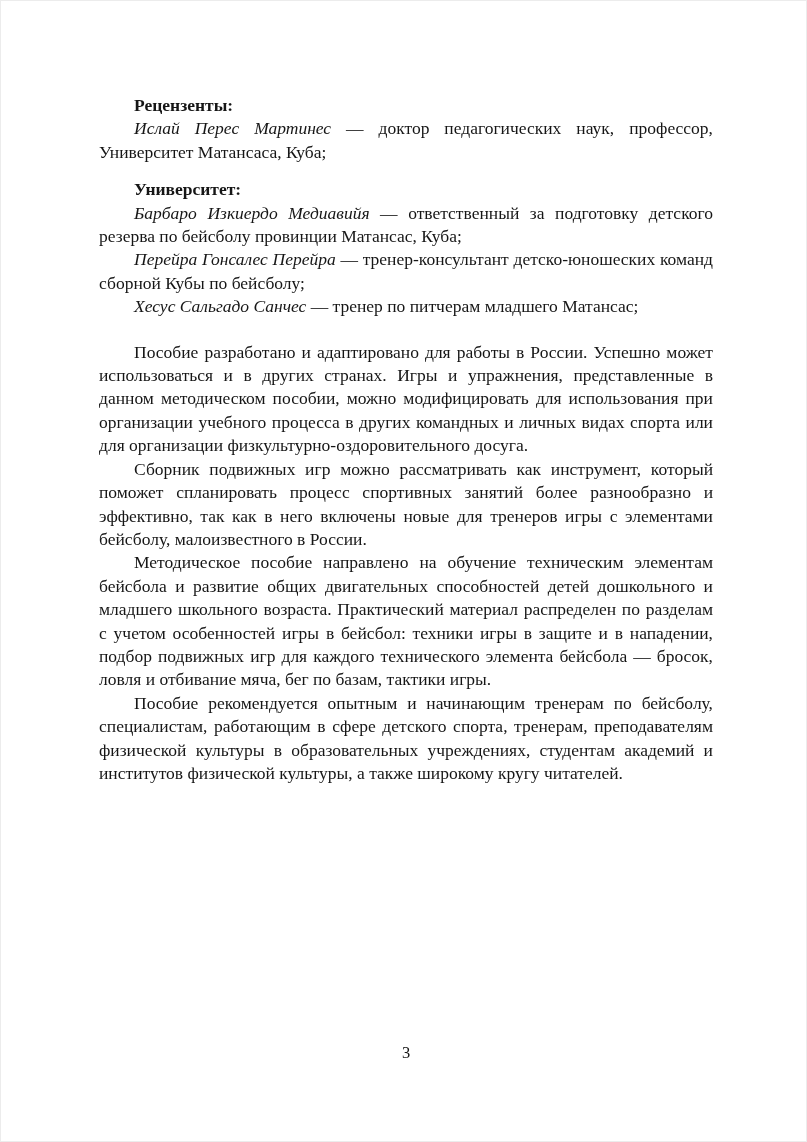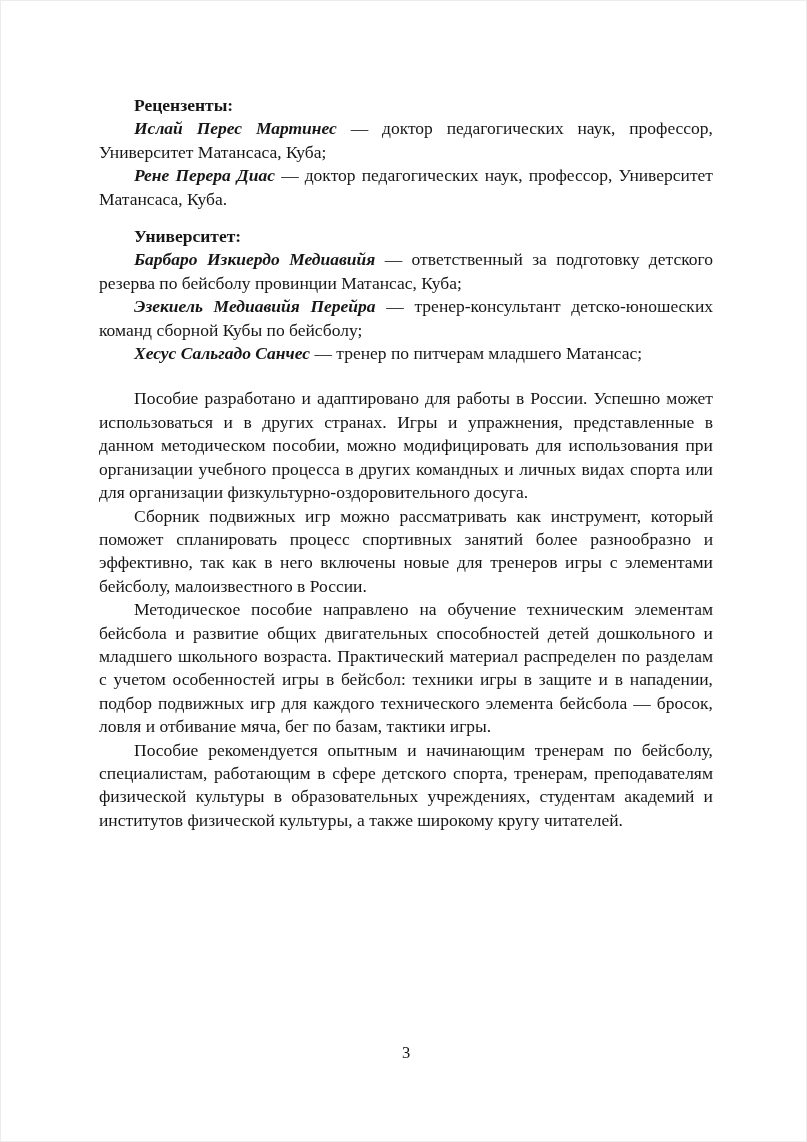--- a/index.html
+++ b/index.html
@@ -35,21 +35,20 @@
   }
   .content p {
     margin: 0;
     text-indent: 35px;
   }
   p.heading {
     font-weight: bold;
   }
   .name {
     font-style: italic;
-    font-weight: bold;
   }
   .section {
     margin-bottom: 14px;
   }
   #paragraphs {
     margin-top: 22px;
   }
   .page-number {
     position: absolute;
     top: 1042px;
@@ -62,26 +61,25 @@
 </style>
 </head>
 <body>
 
 <div class="page">
   <div class="content">
     <div id="sections">
         <div class="section">
           <p class="heading">Рецензенты:</p>
           <p class="entry"><span class="name">Ислай Перес Мартинес</span><span> — доктор педагогических наук, профессор, Университет Матансаса, Куба;</span></p>
-          <p class="entry"><span class="name">Рене Перера Диас</span><span> — доктор педагогических наук, профессор, Университет Матансаса, Куба.</span></p>
         </div>
         <div class="section">
           <p class="heading">Университет:</p>
           <p class="entry"><span class="name">Барбаро Изкиердо Медиавийя</span><span> — ответственный за подготовку детского резерва по бейсболу провинции Матансас, Куба;</span></p>
-          <p class="entry"><span class="name">Эзекиель Медиавийя Перейра</span><span> — тренер-консультант детско-юношеских команд сборной Кубы по бейсболу;</span></p>
+          <p class="entry"><span class="name">Перейра Гонсалес Перейра</span><span> — тренер-консультант детско-юношеских команд сборной Кубы по бейсболу;</span></p>
           <p class="entry"><span class="name">Хесус Сальгадо Санчес</span><span> — тренер по питчерам младшего Матансас;</span></p>
         </div>
       </div>
     <div id="paragraphs">
         <p>Пособие разработано и адаптировано для работы в России. Успешно может использоваться и в других странах. Игры и упражнения, представленные в данном методическом пособии, можно модифицировать для использования при организации учебного процесса в других командных и личных видах спорта или для организации физкультурно-оздоровительного досуга.</p>
         <p>Сборник подвижных игр можно рассматривать как инструмент, который поможет спланировать процесс спортивных занятий более разнообразно и эффективно, так как в него включены новые для тренеров игры с элементами бейсболу, малоизвестного в России.</p>
         <p>Методическое пособие направлено на обучение техническим элементам бейсбола и развитие общих двигательных способностей детей дошкольного и младшего школьного возраста. Практический материал распределен по разделам с учетом особенностей игры в бейсбол: техники игры в защите и в нападении, подбор подвижных игр для каждого технического элемента бейсбола — бросок, ловля и отбивание мяча, бег по базам, тактики игры.</p>
         <p>Пособие рекомендуется опытным и начинающим тренерам по бейсболу, специалистам, работающим в сфере детского спорта, тренерам, преподавателям физической культуры в образовательных учреждениях, студентам академий и институтов физической культуры, а также широкому кругу читателей.</p>
       </div>
   </div>

